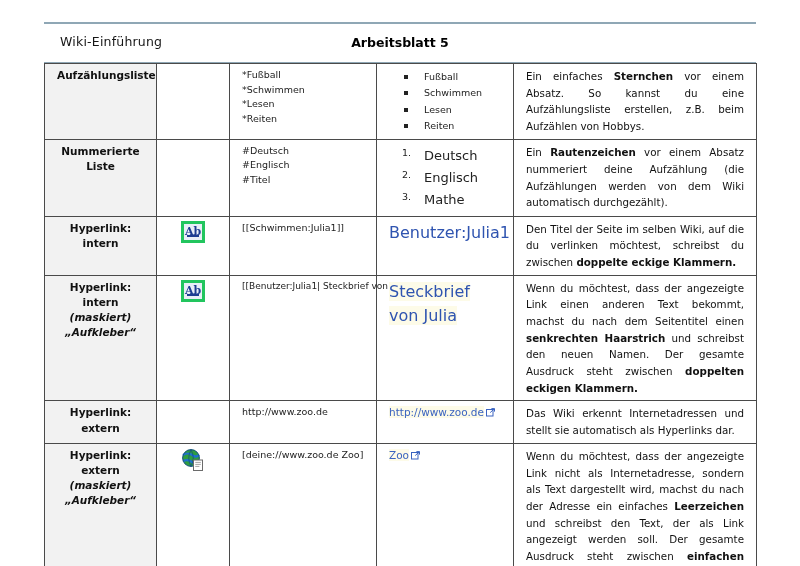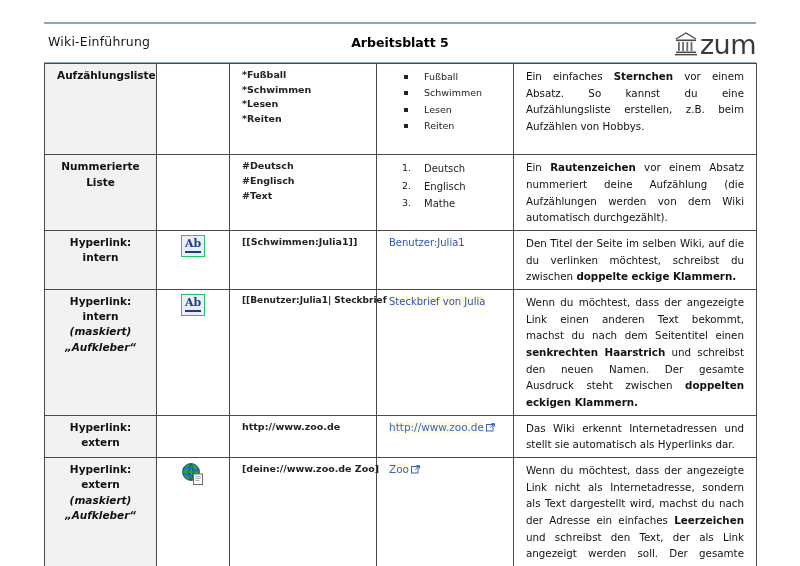--- a/index.html
+++ b/index.html
@@ -16,21 +16,21 @@
   .header{
     position:absolute;left:44px;top:22px;width:712px;height:42px;
     border-top:2px solid #8fa7b5;
     border-bottom:2px solid #8fa7b5;
     box-sizing:border-box;
   }
   .header-inner{
     position:relative;width:100%;height:100%;
   }
   .hdr-left{
-    position:absolute;left:4px;top:10px;
+    position:absolute;left:16px;top:10px;
     font-size:12.5px;letter-spacing:.2px;color:#161616;
     font-family:"DejaVu Sans","Liberation Sans",sans-serif;
   }
   .hdr-center{
     position:absolute;left:0;right:0;top:11px;
     text-align:center;font-size:12.5px;font-weight:bold;color:#000;
   }
   .hdr-logo{
     position:absolute;right:0px;top:2px;
     display:flex;align-items:center;gap:2px;height:36px;
@@ -79,43 +79,43 @@
   }
   .c-desc{
     font-size:10.3px;color:#111;line-height:1.62;
     text-align:justify;
     padding:7px 7px 6px 9px;
   }
   .c-desc.mid{vertical-align:middle;}
   .c-desc b{font-weight:bold;}
 
   
-  ul.rl{margin:1px 0 16px 0;padding:0 0 0 15px;list-style:none;}
+  ul.rl{margin:1px 0 0 0;padding:0 0 0 15px;list-style:none;}
   ul.rl li{position:relative;font-size:9.5px;line-height:1.72;padding-left:20px;color:#222;}
   ul.rl li:before{
     content:"";position:absolute;left:0;top:6px;
     width:4px;height:4px;background:#222;
   }
   ol.rl{margin:1px 0 0 0;padding:0 0 0 13px;list-style:none;counter-reset:n;}
-  ol.rl li{position:relative;font-size:10px;line-height:1.72;padding-left:22px;color:#222;counter-increment:n;}
+  ol.rl li{position:relative;font-size:13px;line-height:1.72;padding-left:22px;color:#222;counter-increment:n;}
   ol.rl li:before{
     content:counter(n) ".";position:absolute;left:0;top:0;font-size:9.5px;color:#222;
   }
 
-  .lnk{color:#2f54b0;font-size:10px;}
+  .lnk{color:#2f54b0;font-size:16px;}
   .lnk-hl{background:#fdfbe8;}
   .lnk-sm{color:#3a63c0;font-size:10.5px;}
   .ext-ico{display:inline-block;width:9px;height:9px;position:relative;top:1px;margin-left:2px;}
 
-  .code-line{white-space:pre;font-weight:bold;}
+  .code-line{white-space:pre;}
 
   
   .ab-ico{
     display:inline-block;width:24px;height:22px;
-    border:1px solid #22c55e;background:#e9eef7;
+    border:3px solid #22c55e;background:#e9eef7;
     position:relative;box-sizing:border-box;
   }
   .ab-ico .t{
     position:absolute;left:0;right:0;top:1px;text-align:center;
     font-size:11px;font-weight:bold;color:#1d3c91;
     font-family:"DejaVu Serif","Liberation Serif",serif;
   }
   .ab-ico .u{
     position:absolute;left:3px;right:3px;bottom:3px;height:2px;background:#1d3c91;
   }
@@ -123,35 +123,20 @@
 </style>
 </head>
 <body>
 
 <div class="page">
 
   <div class="header">
     <div class="header-inner">
       <div class="hdr-left">Wiki-Einführung</div>
       <div class="hdr-center">Arbeitsblatt 5</div>
-      <div class="hdr-logo">
-        <span class="zum-temple">
-          <svg width="24" height="26" viewBox="0 0 24 26">
-            <path d="M2 8 L12 2 L22 8" stroke="#4a4a4a" stroke-width="1.3" fill="none"></path>
-            <rect x="2" y="8.5" width="20" height="1.6" fill="#4a4a4a"></rect>
-            <rect x="4" y="11" width="1.8" height="9" fill="#6a6a6a"></rect>
-            <rect x="8.2" y="11" width="1.8" height="9" fill="#6a6a6a"></rect>
-            <rect x="12.4" y="11" width="1.8" height="9" fill="#6a6a6a"></rect>
-            <rect x="16.6" y="11" width="1.8" height="9" fill="#6a6a6a"></rect>
-            <rect x="2" y="20.5" width="20" height="1.6" fill="#4a4a4a"></rect>
-            <rect x="1" y="23" width="22" height="1.4" fill="#4a4a4a"></rect>
-          </svg>
-        </span>
-        <span class="zum-word">zum</span>
-      </div>
     </div>
   </div>
 
   <table class="tbl">
     <colgroup>
       <col class="c1">
         <col class="c2">
         <col class="c3">
         <col class="c4">
         <col class="c5">
@@ -177,21 +162,21 @@
         </td>
         <td class="c-desc">Ein einfaches <b>Sternchen</b> vor einem Absatz. So kannst du eine Aufzählungsliste erstellen, z.B. beim Aufzählen von Hobbys.</td>
       </tr>
 
       <tr>
         <td class="c-label">Nummerierte Liste</td>
         <td class="c-icon"></td>
         <td class="c-code">
           <div class="code-line">#Deutsch</div>
           <div class="code-line">#Englisch</div>
-          <div class="code-line">#Text</div>
+          <div class="code-line">#Titel</div>
         </td>
         <td class="c-rend">
           <ol class="rl">
             <li>Deutsch</li>
             <li>Englisch</li>
             <li>Mathe</li>
           </ol>
         </td>
         <td class="c-desc mid">Ein <b>Rautenzeichen</b> vor einem Absatz nummeriert deine Aufzählung (die Aufzählungen werden von dem Wiki automatisch durchgezählt).</td>
       </tr>

